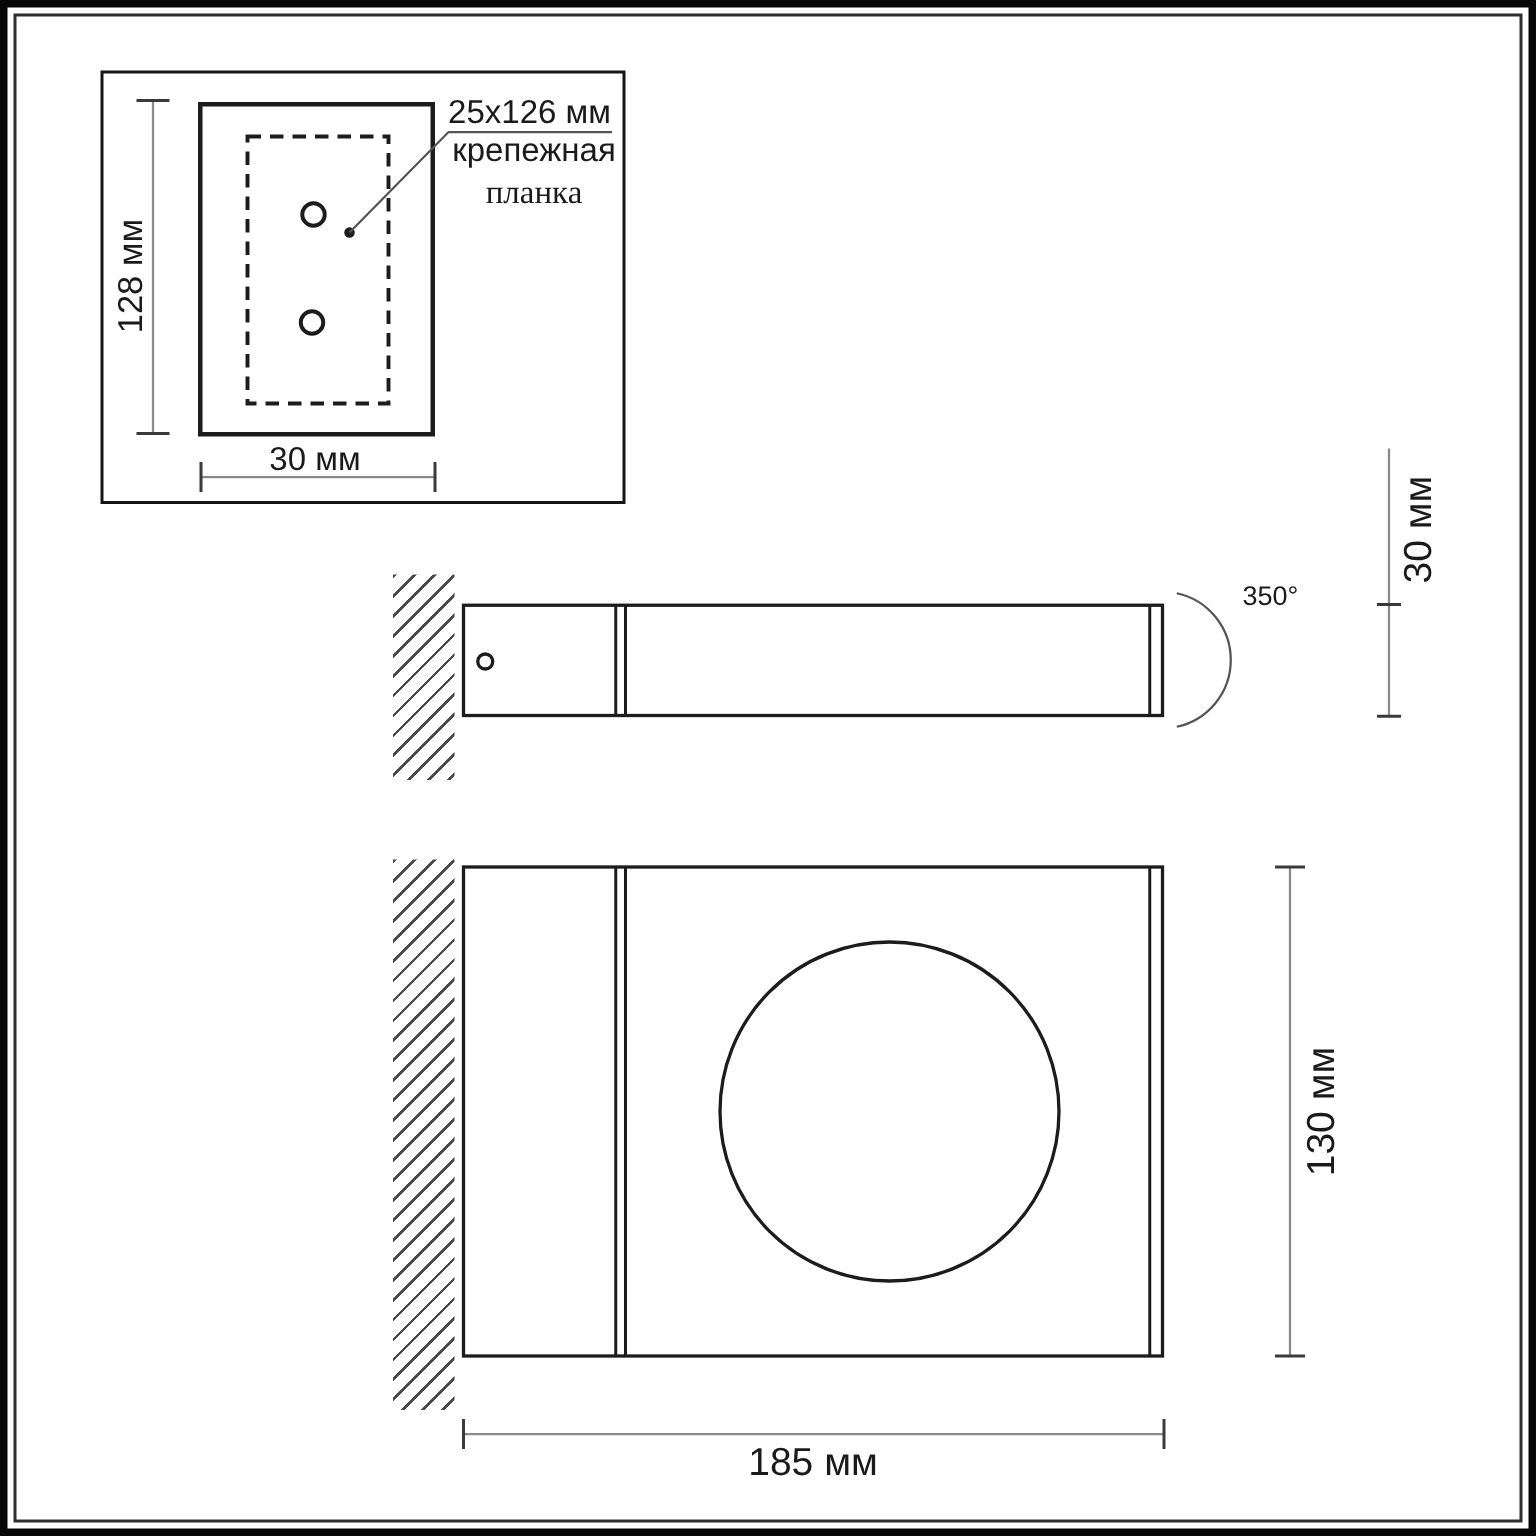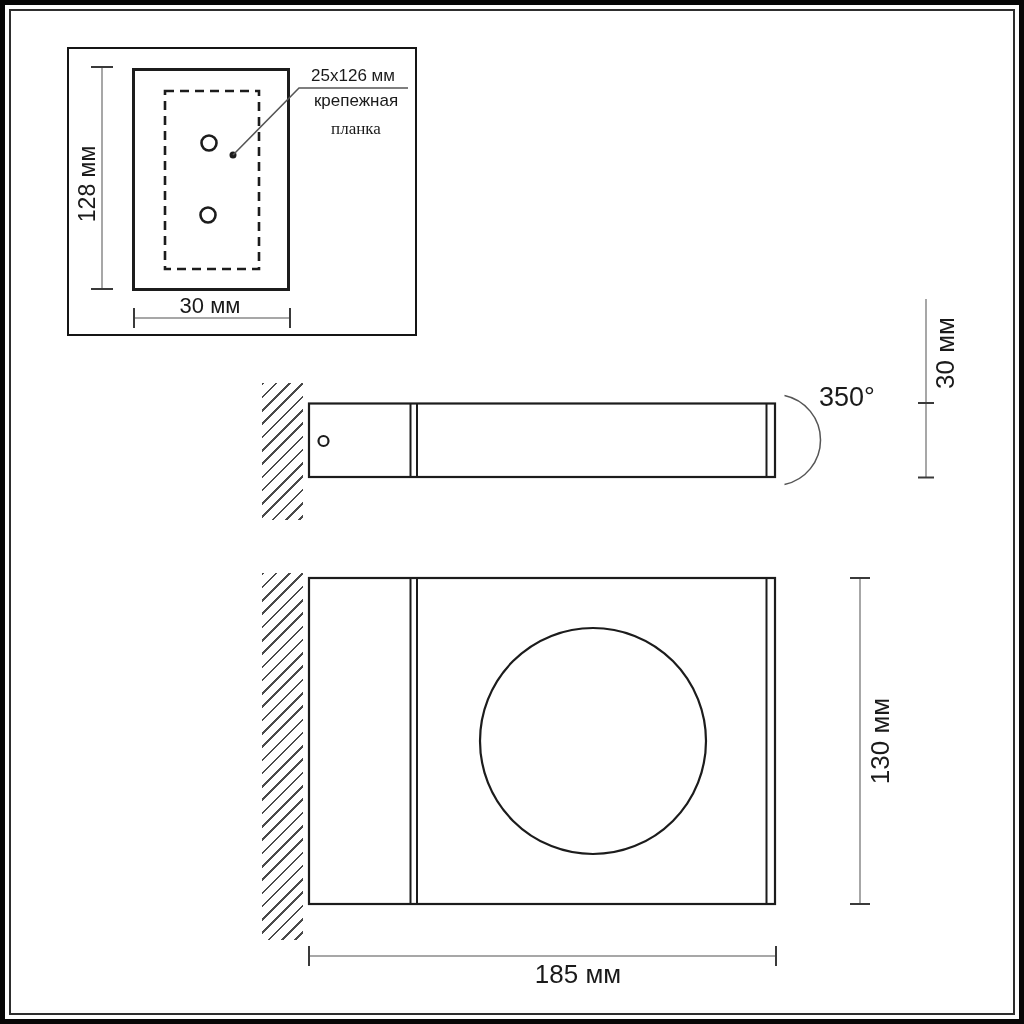--- a/index.html
+++ b/index.html
@@ -39,22 +39,22 @@
   }
   .htext,.vtext{
     position:absolute;white-space:nowrap;line-height:1;
     color:var(--text);
   }
   .htext{transform:translate(-50%,-50%);}
   .vtext{transform:translate(-50%,-50%) rotate(-90deg);}
   .fs-dim{font-size:26px;}
   .fs-inset{font-size:22px;}
   .fs-inset-h{font-size:23px;}
-  .fs-callout{font-size:17px;}
-  .fs-angle{font-size:27px;}
+  .fs-callout{font-size:22px;}
+  .fs-angle{font-size:18px;}
 </style>
 </head>
 <body>
 
 <div class="canvas">
 
   <div class="inset-box"></div>
 
   <div class="hatch" style="left:262px;top:383px;height:137px;"></div>
   <div class="hatch" style="left:262px;top:573px;height:367px;"></div>
@@ -116,17 +116,17 @@
   <div class="vtext fs-inset-h" style="left:87px;top:184px;">128 мм</div>
   <div class="htext fs-inset" style="left:210px;top:306px;">30 мм</div>
   <div class="htext fs-callout" style="left:353px;top:75px;">25x126 мм</div>
   <div class="htext fs-callout" style="left:356px;top:100px;text-align:center;">крепежная</div>
   <div class="htext fs-callout" style="left:356px;top:128px;font-family:Liberation Serif, serif;">планка</div>
 
   <div class="htext fs-angle" style="left:847px;top:397px;">350°</div>
   <div class="vtext fs-dim" style="left:945px;top:353px;">30 мм</div>
 
   <div class="vtext fs-dim" style="left:880px;top:741px;">130 мм</div>
-  <div class="htext fs-dim" style="left:542px;top:974px;margin-left:36px;">185 мм</div>
+  <div class="htext fs-dim" style="left:542px;top:974px;">185 мм</div>
 
   <div class="frame-inner"></div>
   <div class="frame-outer"></div>
 </div>
 
 </body></html>

